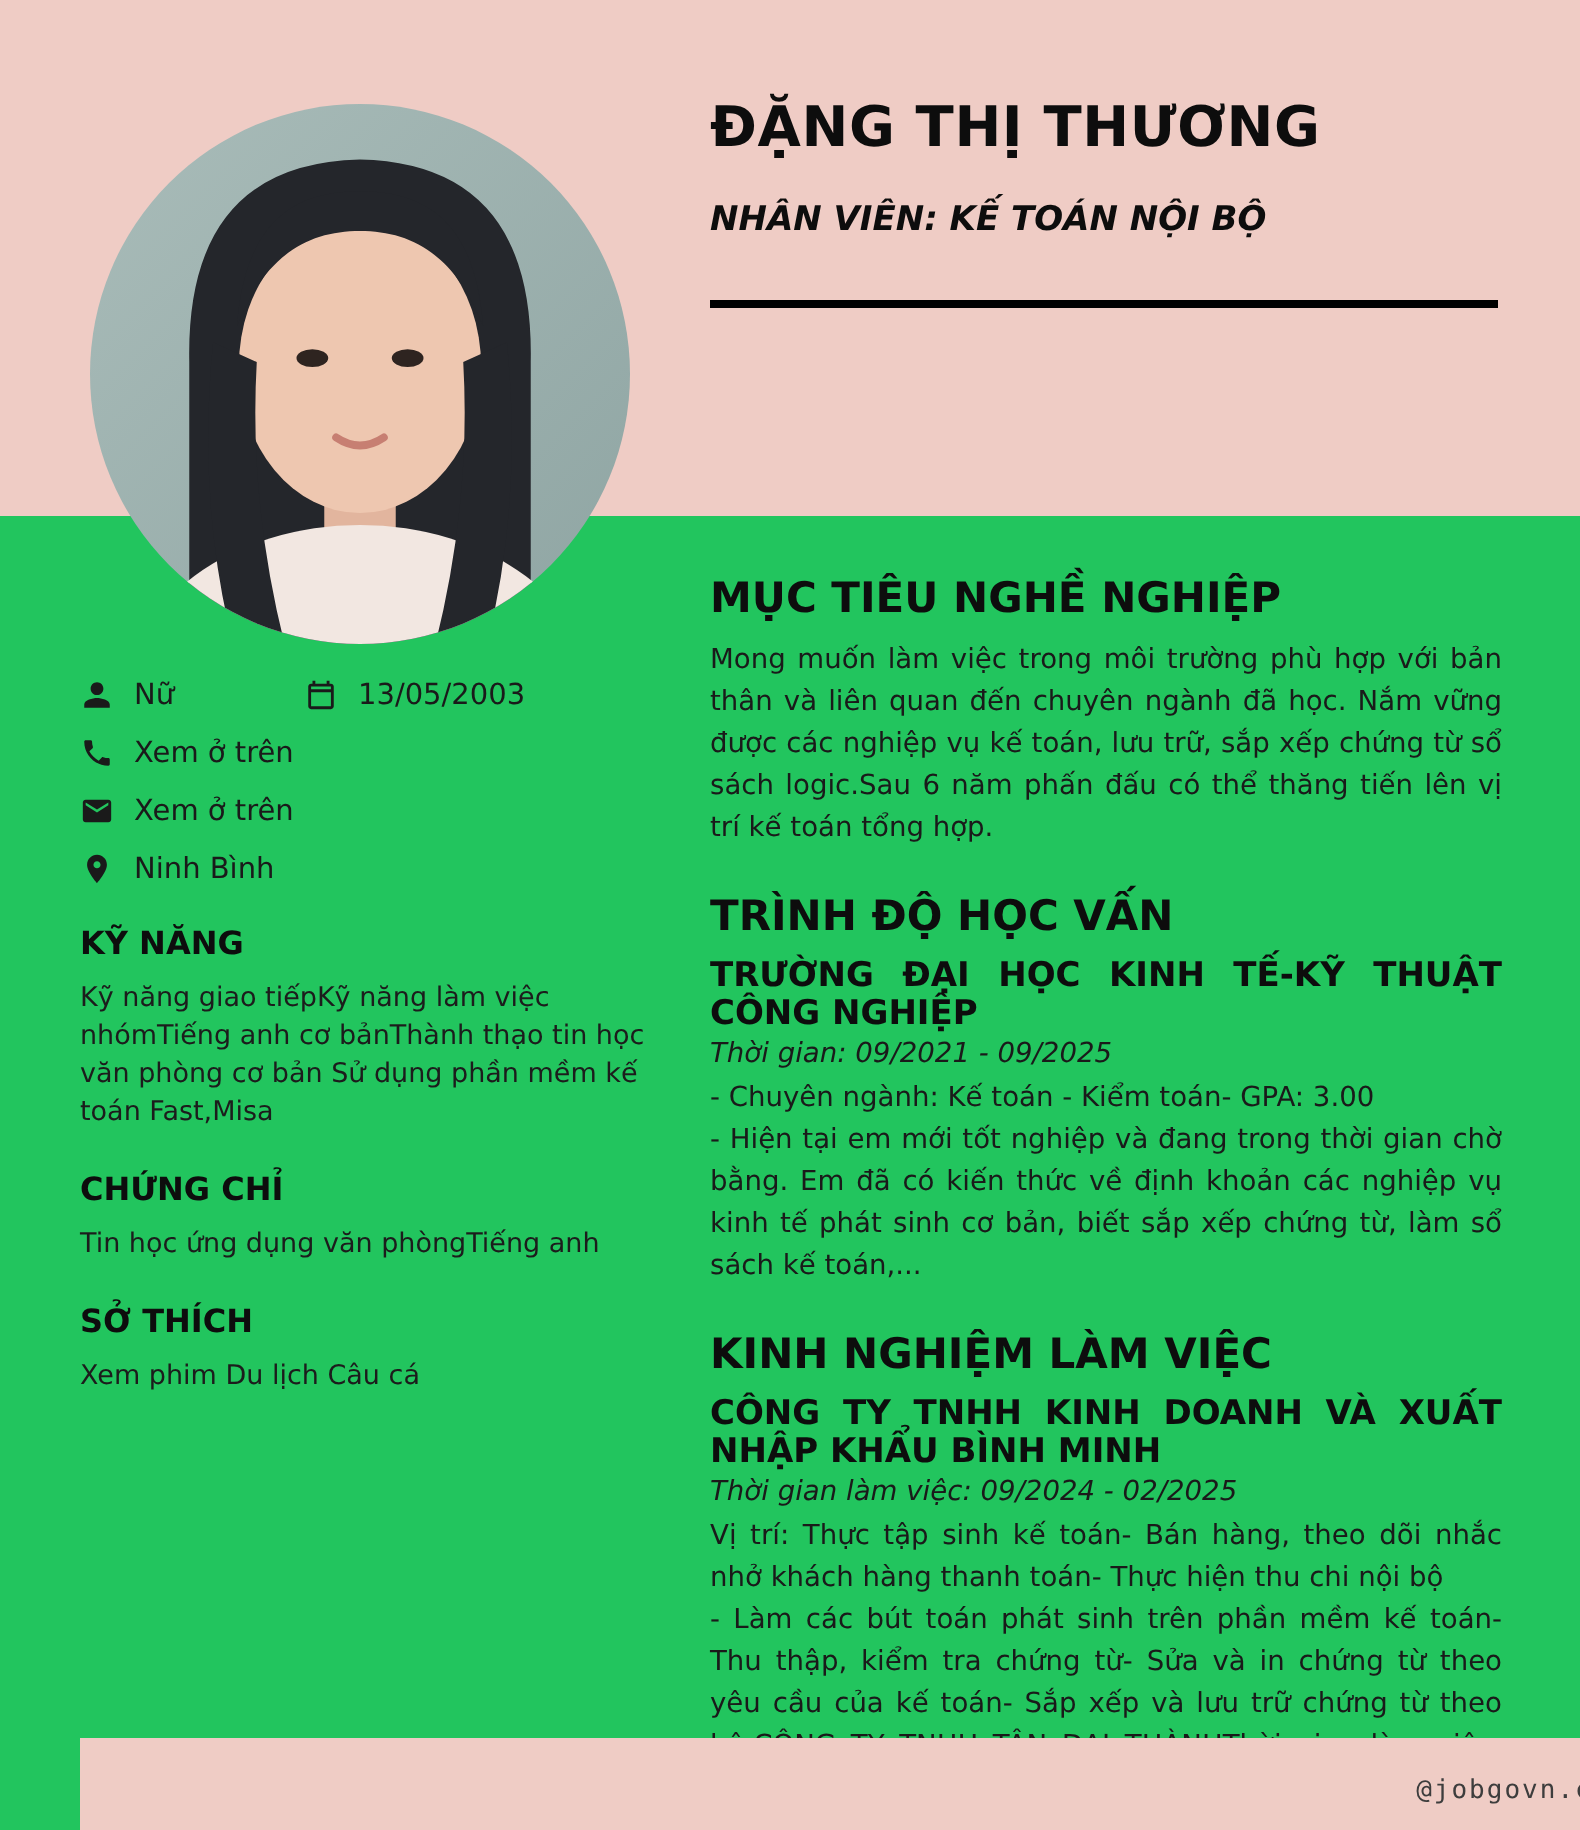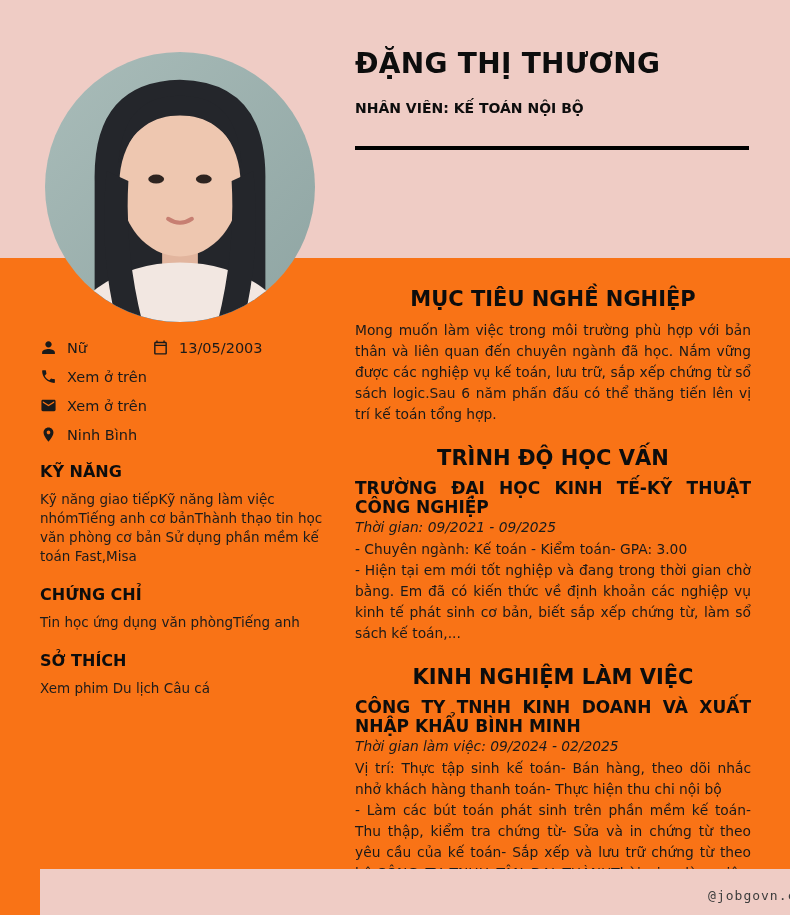--- a/index.html
+++ b/index.html
@@ -1,21 +1,21 @@
 <!DOCTYPE html>
 <html><head>
 <meta charset="utf-8">
 <style>
   * { box-sizing: border-box; margin: 0; padding: 0; }
   html, body { background: #ffffff; }
   .page {
     position: relative;
     width: 790px;
     height: 915px;
-    background: #f97316;
+    background: #22c55e;
     overflow: hidden;
     font-family: "DejaVu Sans", "Liberation Sans", sans-serif;
     color: #161616;
   }
   .top-band {
     position: absolute; left: 0; top: 0;
     width: 790px; height: 258px;
     background: #efccc5;
   }
   .bottom-band {
@@ -37,22 +37,22 @@
   }
   .photo svg { display: block; width: 100%; height: 100%; }
   .header-block {
     position: absolute; left: 355px; top: 47px; width: 396px;
   }
   .name {
     font-size: 28px; font-weight: bold; color: #0d0d0d;
     letter-spacing: 0.3px; white-space: nowrap;
   }
   .role {
-    font-size: 14px; font-weight: bold; color: #0d0d0d;
-    margin-top: 20px; white-space: nowrap;
+    font-size: 17px; font-weight: bold; color: #0d0d0d;
+    margin-top: 20px; white-space: nowrap; font-style: italic;
   }
   .rule {
     height: 4px; background: #000000; margin-top: 30px; width: 394px;
   }
   
   .sidebar {
     position: absolute; left: 40px; top: 339px; width: 284px;
   }
   .info-row {
     display: flex; align-items: center;
@@ -69,21 +69,20 @@
   .side-text {
     font-size: 13.5px; line-height: 19px; color: #1c1c1c;
   }
   
   .main {
     position: absolute; left: 355px; top: 287px; width: 396px;
   }
   .main-title {
     font-size: 21px; font-weight: bold; color: #0d0d0d;
     margin-bottom: 9px;
-    text-align: center;
   }
   .main p {
     font-size: 13.8px; line-height: 21px; color: #1a1a1a;
     text-align: justify;
   }
   .subhead {
     font-size: 17px; font-weight: bold; color: #0d0d0d;
     line-height: 19px; text-align: justify; margin-bottom: 2px;
   }
   .time {

